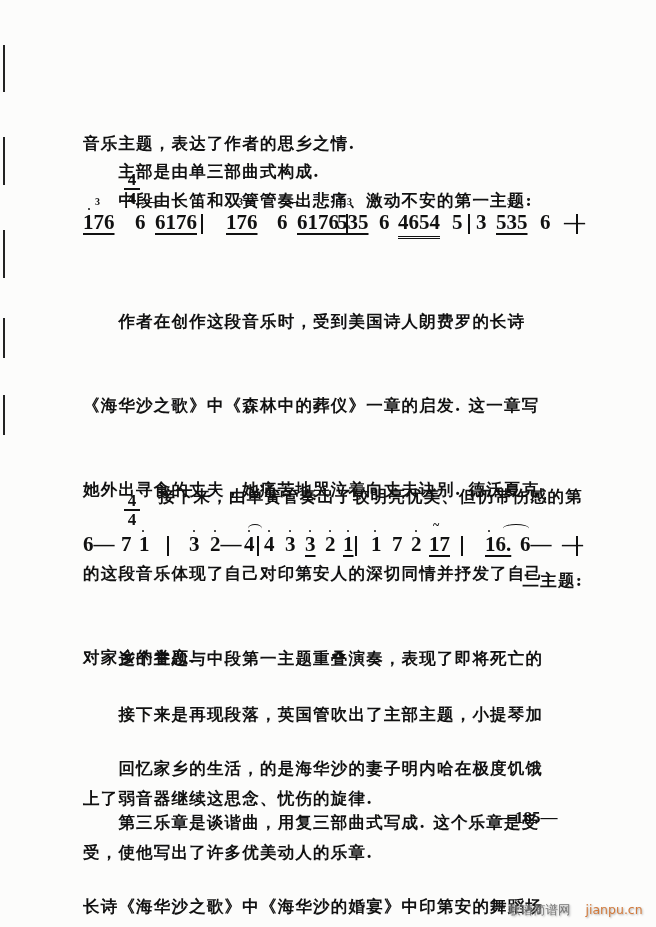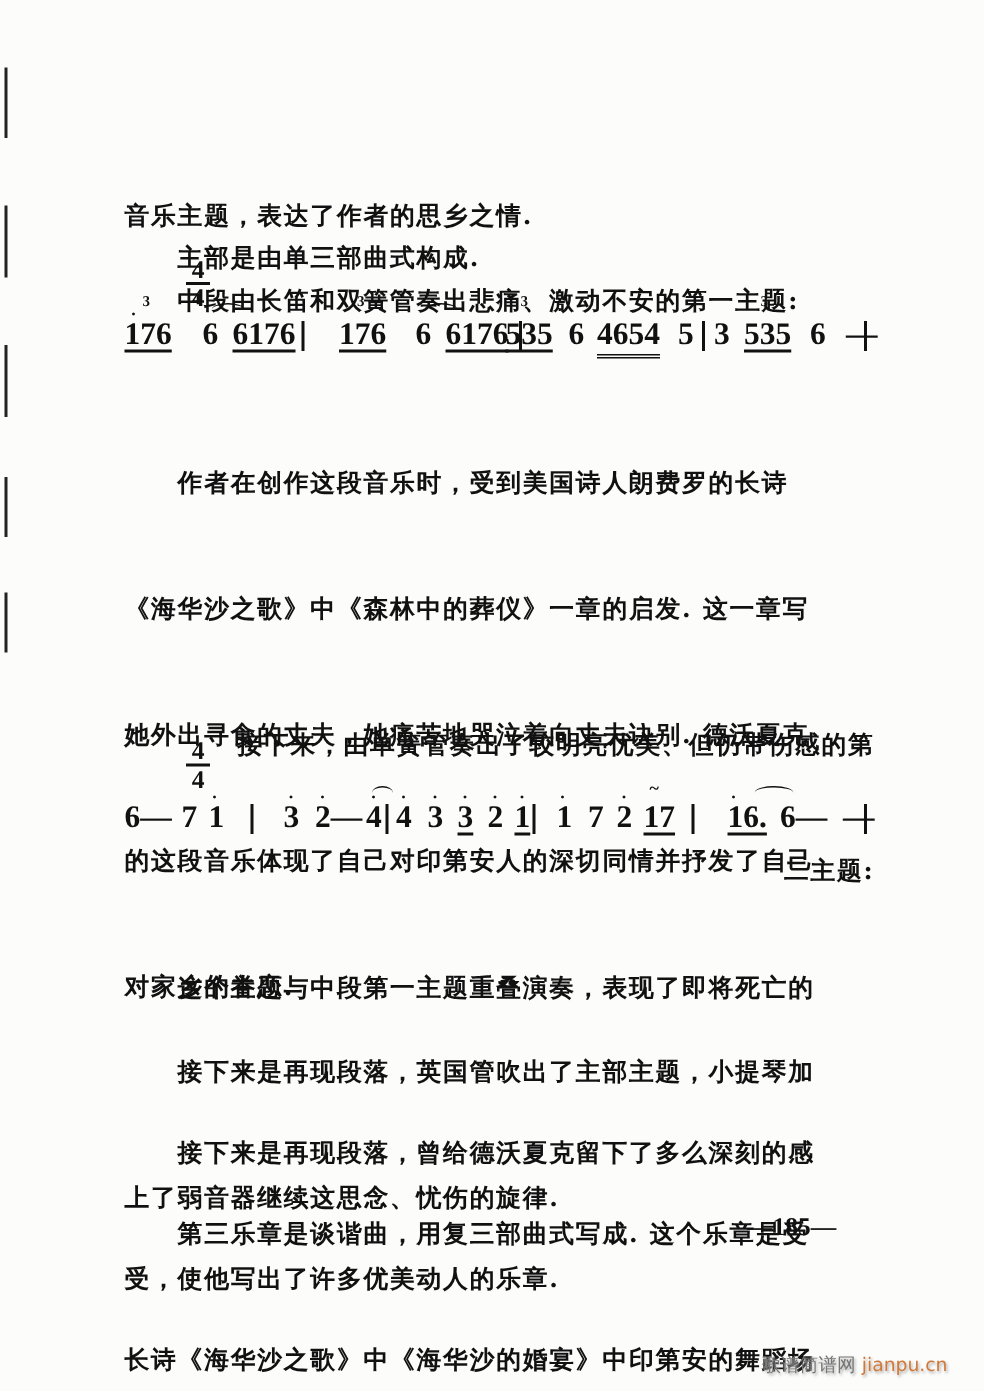--- a/index.html
+++ b/index.html
@@ -39,21 +39,21 @@
     .slur { position: absolute; top: 4px; height: 8px; border-top: 1.5px solid #111; border-radius: 50% 50% 0 0; }
     .pagenum {
       position: absolute; left: 498px; top: 808px;
       font-family: "Liberation Serif", serif; font-weight: bold; font-size: 17px;
     }
     .watermark {
       position: absolute; left: 508px; top: 902px;
       font-family: "DejaVu Sans", sans-serif; font-size: 12.5px; color: #777;
       text-shadow: 1px 1px 2px #aaa;
     }
-    .watermark .en { color: #d2793a; margin-left: 4px; }
+    .watermark .en { color: #d2793a; margin-left: 15px; }
   </style>
 </head>
 <body>
 
 <div class="binding" style="top:45px;height:47px;"></div>
 <div class="binding" style="top:137px;height:48px;"></div>
 <div class="binding" style="top:230px;height:48px;"></div>
 <div class="binding" style="top:318px;height:40px;"></div>
 <div class="binding" style="top:395px;height:40px;"></div>
 
@@ -165,21 +165,21 @@
 </div>
 
 <div class="para" style="top:589px;">
   <div>　　这个主题与中段第一主题重叠演奏，表现了即将死亡的</div>
 </div>
 <div class="para" style="top:645px;">
   <div>　　接下来是再现段落，英国管吹出了主部主题，小提琴加</div>
   <div>上了弱音器继续这思念、忧伤的旋律.</div>
 </div>
 <div class="para" style="top:699px;">
-  <div>　　接下来是再现段落，曾给德沃夏克留下了多么深刻的感</div>
+  <div>　　回忆家乡的生活，的是海华沙的妻子明内哈在极度饥饿</div>
   <div>受，使他写出了许多优美动人的乐章.</div>
 </div>
 <div class="para" style="top:753px;">
   <div>　　第三乐章是谈谐曲，用复三部曲式写成. 这个乐章是受</div>
   <div>长诗《海华沙之歌》中《海华沙的婚宴》中印第安的舞蹈场</div>
 </div>
 
 <div class="pagenum">—185—</div>
 
 <div class="watermark">

